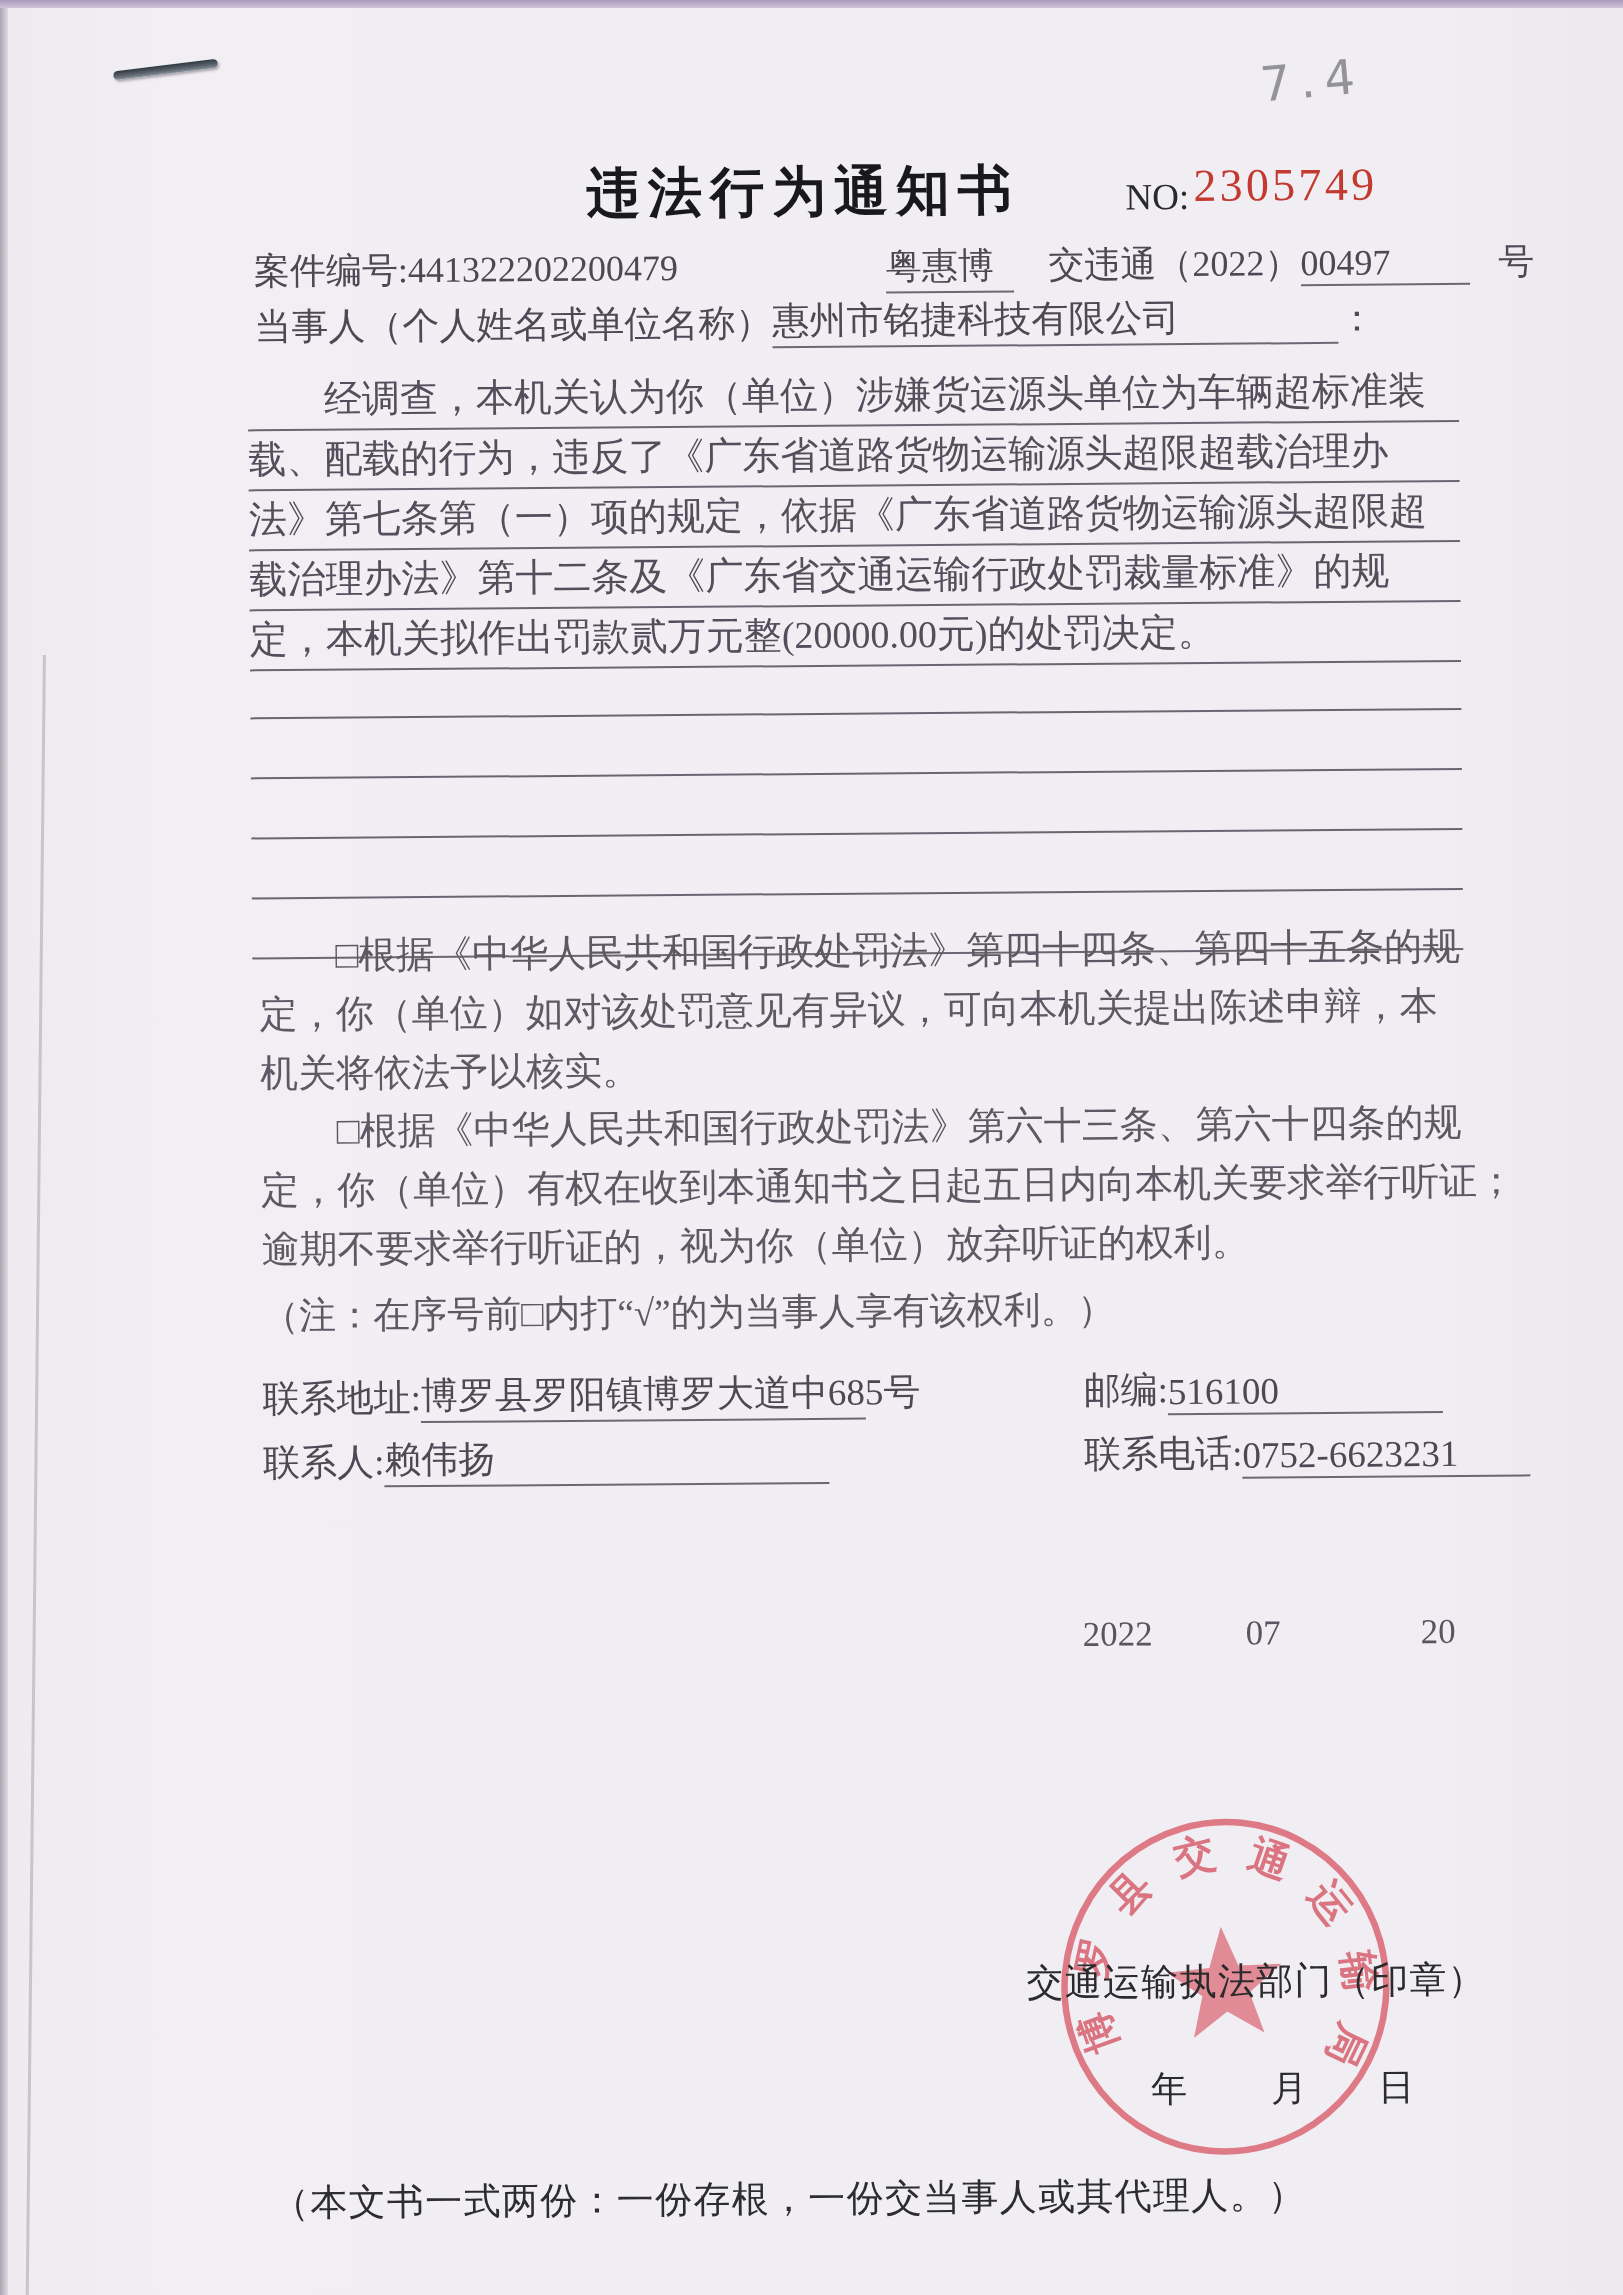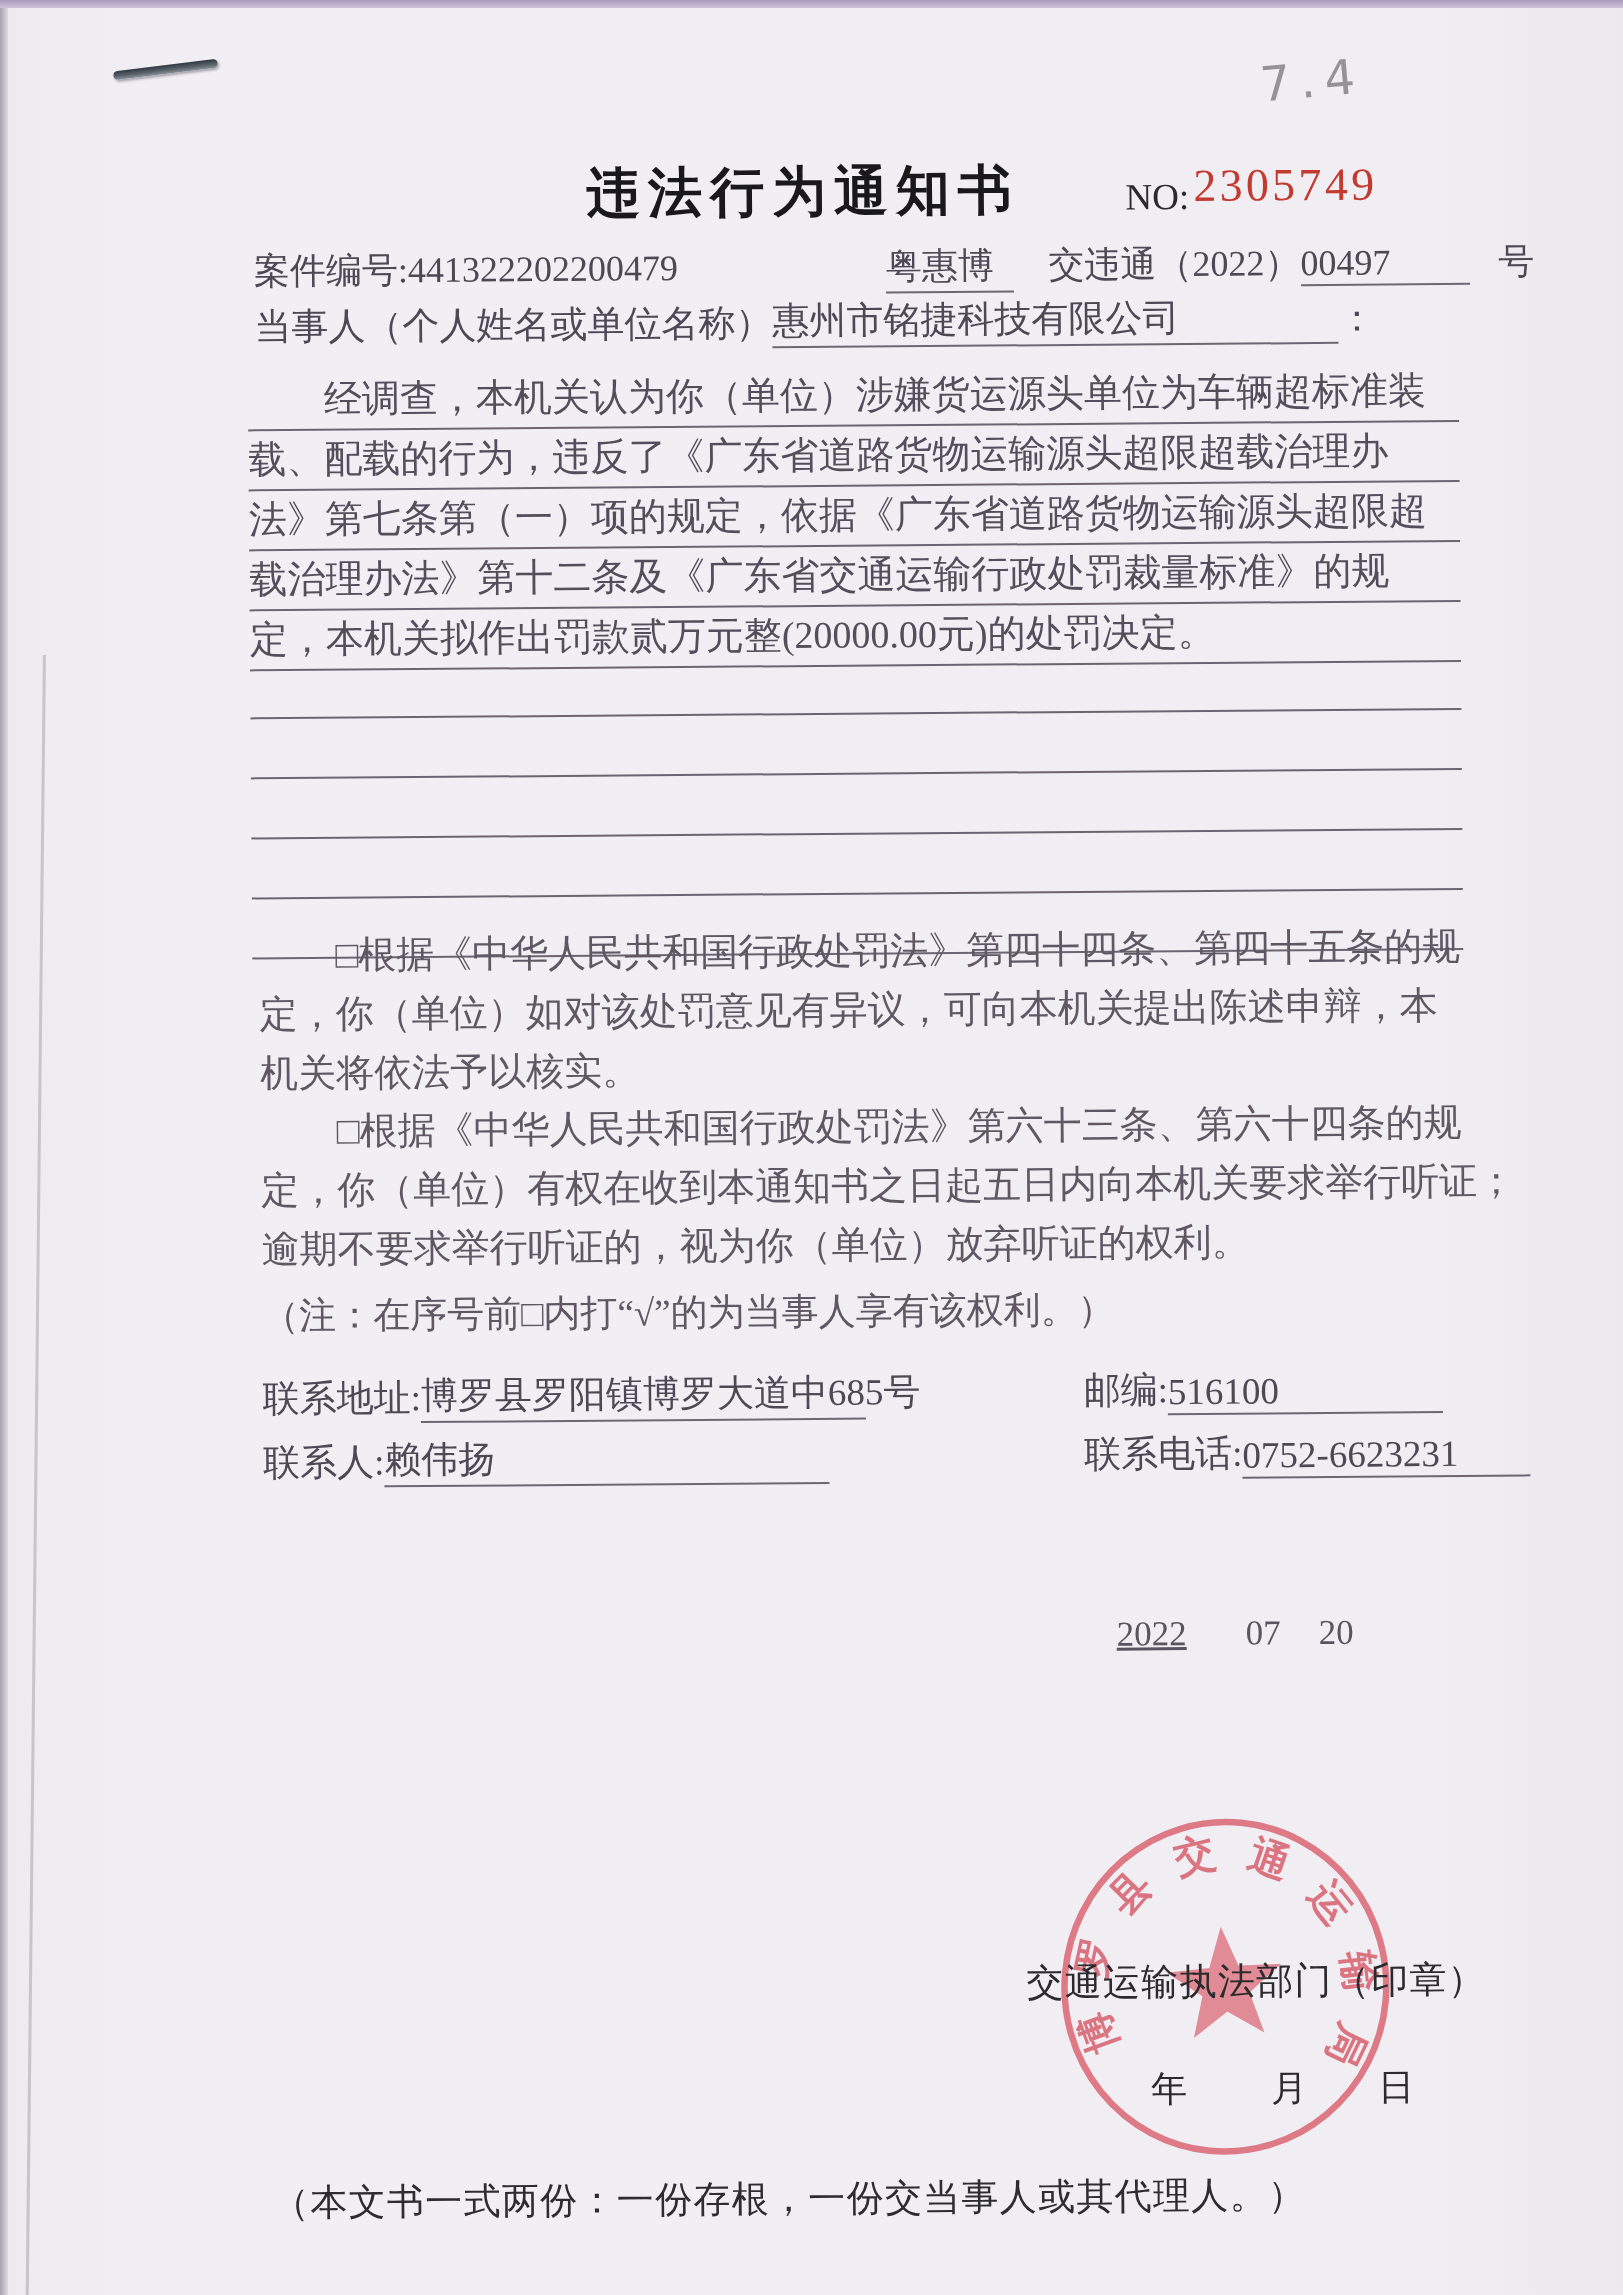--- a/index.html
+++ b/index.html
@@ -46,23 +46,23 @@
   .r-contact2 { top:1432px; font-size:37px; white-space:nowrap; }
   .cu { vertical-align:bottom; }
   .addr-u { width:445px; }
   .zip-wrap { position:absolute; left:821px; top:0; }
   .zip-u { width:275px; }
   .person-u { width:445px; }
   .phone-wrap { position:absolute; left:821px; top:0; }
   .phone-u { width:288px; }
 
   .r-date { top:1617px; font-size:35px; color:#5a5460; }
-  .d-y { position:absolute; left:852px;text-decoration:underline; }
+  .d-y { position:absolute; left:818px; }
   .d-m { position:absolute; left:981px;text-align:right; }
-  .d-d { position:absolute; left:1054px; }
+  .d-d { position:absolute; left:1156px; }
 
   .stamp { position:absolute; left:1047px; top:1820px; width:340px; height:340px; opacity:.92; }
   .dept-line { position:absolute; left:1018px; top:1960px; font-size:37px; color:#2b2b2d; letter-spacing:1.3px; }
   .ymd { position:absolute; top:2068px; font-size:36px; color:#2b2b2d; }
   .ymd-y { left:1142px; } .ymd-m { left:1262px; } .ymd-d { left:1369px; }
   .footer-note { position:absolute; left:262px; top:2174px; font-size:37px; color:#2d2d2f; letter-spacing:1.3px; }
 </style>
 </head>
 <body>
 

